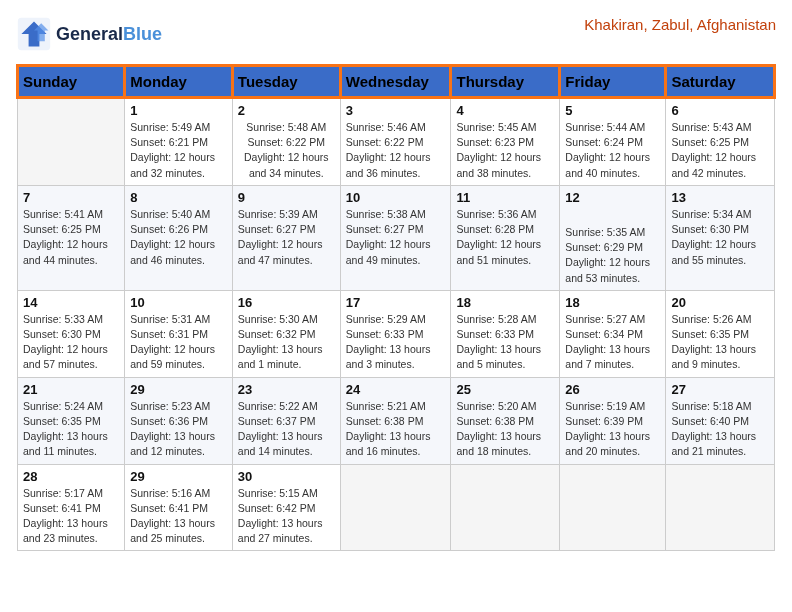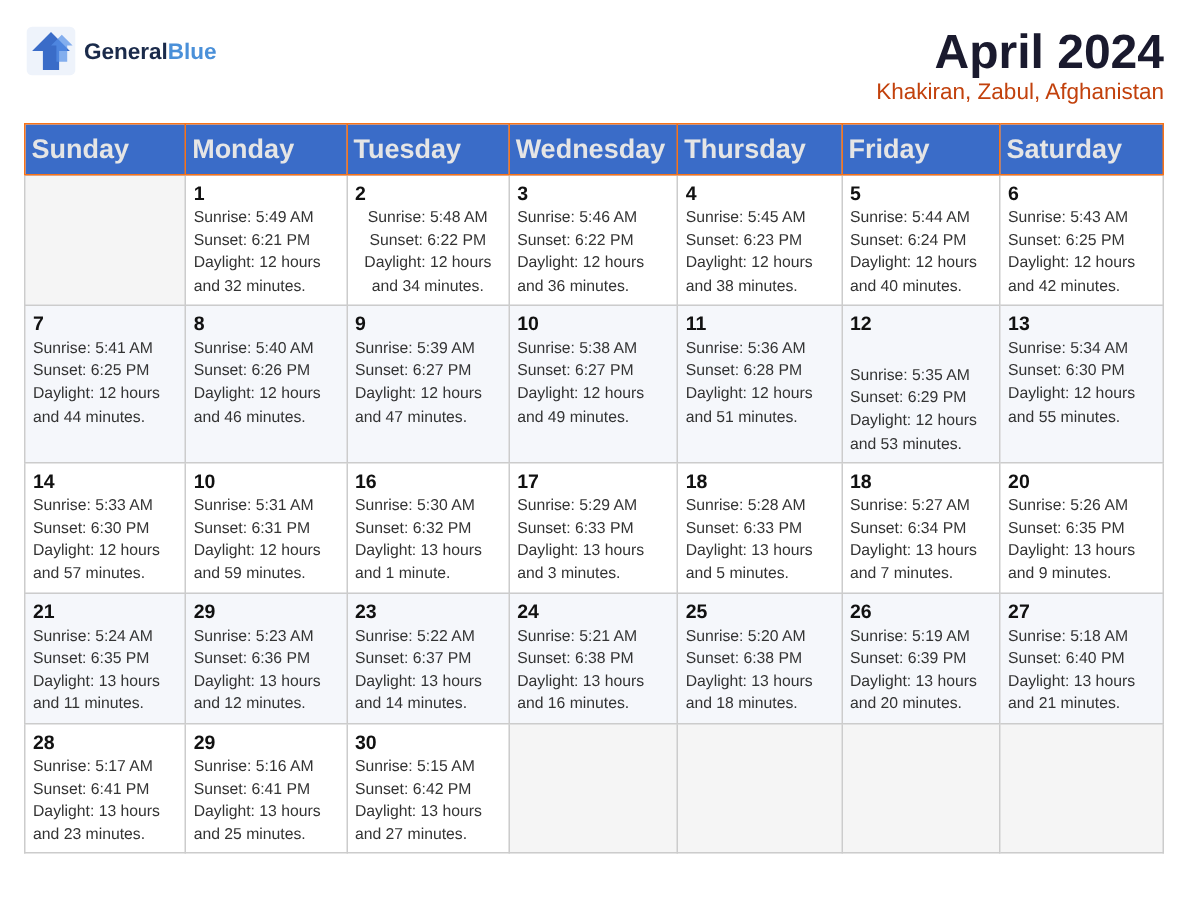--- a/index.html
+++ b/index.html
@@ -37,26 +37,26 @@
       font-size: 15px;
       color: #c2410c;
     }
     table {
       width: 100%;
       border-collapse: collapse;
       font-size: 11px;
     }
     thead tr th {
       background-color: #3a6cc8;
-      color: #e5e5e5;
+      color: #000000;
       padding: 6px 4px;
       text-align: left;
-      font-size: 18px;
+      font-size: 15px;
       font-weight: bold;
-      border: 1px solid #f97316;
+      border: 3px solid #f97316;
     }
     tbody tr td {
       border: 1px solid #ccc;
       vertical-align: top;
       padding: 4px 5px;
       width: 113px;
       min-height: 80px;
     }
     tbody tr td.empty {
       background: #f9f9f9;
@@ -87,25 +87,24 @@
 <body>
 
 <div class="header-area">
   <div class="logo">
     <svg class="logo-icon" viewBox="0 0 40 40">
       <rect x="2" y="2" width="36" height="36" rx="4" fill="#eef3fb"></rect>
       <polygon points="20,6 34,20 26,20 26,34 14,34 14,20 6,20" fill="#3a6cc8"></polygon>
       <polygon points="28,8 36,16 32,16 32,28 24,28 24,16 20,16" fill="#5590e8" opacity="0.7"></polygon>
     </svg>
     <div>
-      <div style="font-size:15px;font-weight:bold;color:#1a2a4a;">General<span style="color:#4a90d9;">Blue</span></div>
+      <div style="font-size:18px;font-weight:bold;color:#1a2a4a;">General<span style="color:#4a90d9;">Blue</span></div>
     </div>
   </div>
   <div class="title-area">
-    <div class="month-title">April 2024</div>
     <div class="location-title">Khakiran, Zabul, Afghanistan</div>
   </div>
 </div>
 
 <table>
   <thead>
     <tr>
     <th>Sunday</th>
         <th>Monday</th>
         <th>Tuesday</th>

